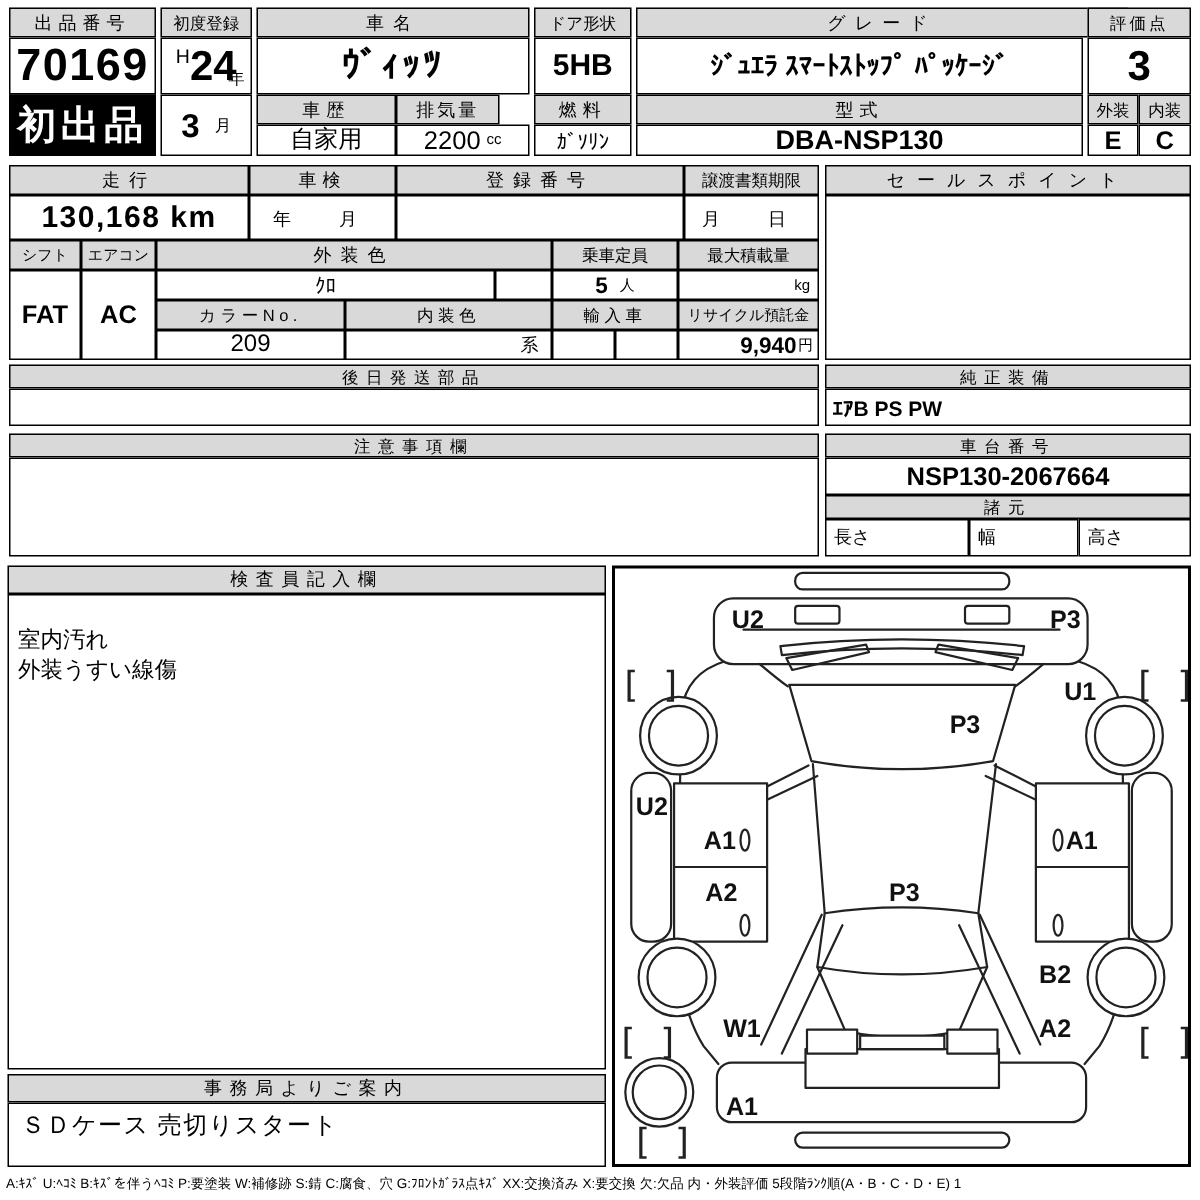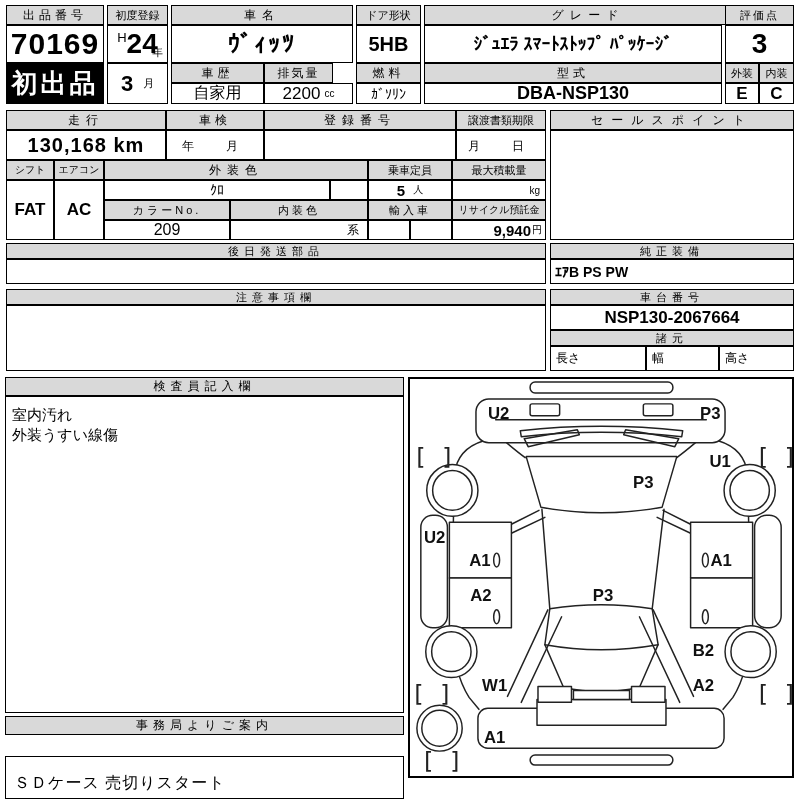--- a/index.html
+++ b/index.html
@@ -14,21 +14,21 @@
   .top{align-items:flex-start;}
   .bot{align-items:flex-end;}
   .ls2{letter-spacing:2px;}.ls4{letter-spacing:4px;}.ls6{letter-spacing:6px;}.ls8{letter-spacing:8px;}
   .badge{background:#000;color:#fff;font-size:26px;font-weight:bold;letter-spacing:3px;}
   .big{font-size:30px;font-weight:600;letter-spacing:1px;}
   .era{font-size:13px;align-self:flex-start;margin-top:4px;}
   .yr{font-size:28px;font-weight:700;}
   .unit-s{font-size:11px;}
   .corner-unit{position:absolute;right:4px;bottom:2px;font-size:11px;}
   .notes{flex-direction:column;align-items:flex-start;justify-content:flex-start;
-         padding:8px 6px;font-size:15px;line-height:20px;}
+         padding:20px 6px;font-size:15px;line-height:20px;}
   .legend{font-size:9px;letter-spacing:0;}
   svg text{font-family:"Liberation Sans","DejaVu Sans",sans-serif;}
   .dlabel{font-size:17px;font-weight:600;fill:#111;}
   .bracket{font-size:24px;fill:#222;font-family:"DejaVu Sans Mono",monospace;}
 </style>
 </head>
 <body>
 
 <div class="sheet">
 
@@ -129,21 +129,21 @@
   <div class="c left" style="left:550px;top:346px;width:96px;height:25px;font-size:12px;padding-left:5px">長さ</div>
   <div class="c left" style="left:646px;top:346px;width:73px;height:25px;font-size:12px;padding-left:5px">幅</div>
   <div class="c left" style="left:719px;top:346px;width:75px;height:25px;font-size:12px;padding-left:5px">高さ</div>
 
   <div class="c h" style="left:5px;top:377px;width:399px;height:19px;font-size:12px;letter-spacing:5px">検査員記入欄</div>
   <div class="c notes" style="left:5px;top:396px;width:399px;height:317px">
     <span>室内汚れ</span>
     <span>外装うすい線傷</span>
   </div>
   <div class="c h" style="left:5px;top:716px;width:399px;height:19px;font-size:12px;letter-spacing:5px">事務局よりご案内</div>
-  <div class="c left top" style="left:5px;top:756px;width:399px;height:43px;font-size:16px;letter-spacing:1px;padding:16px 0 0 8px">ＳＤケース 売切りスタート</div>
+  <div class="c left top" style="left:5px;top:735px;width:399px;height:43px;font-size:16px;letter-spacing:1px;padding:4px 0 0 8px">ＳＤケース 売切りスタート</div>
 
   <div class="c" style="left:408px;top:377px;width:386px;height:401px;border-width:2px">
     <svg width="100%" height="100%" viewBox="0 0 388 399" preserveAspectRatio="none">
       <g stroke="#222" stroke-width="1.5" fill="none" stroke-linecap="round" stroke-linejoin="round">
 
         <rect x="122" y="3" width="145" height="11" rx="5" fill="#fff"></rect>
 
         <path d="M 75,62 Q 48,70 45,96 L 44,146"></path>
         <path d="M 313,62 Q 340,70 343,96 L 344,146"></path>
         <path d="M 42,250 Q 44,295 60,320 L 70,332"></path>
@@ -224,13 +224,14 @@
       <text class="dlabel" x="316" y="188" text-anchor="middle">A1</text>
       <text class="dlabel" x="72" y="223" text-anchor="middle">A2</text>
       <text class="dlabel" x="196" y="223" text-anchor="middle">P3</text>
       <text class="dlabel" x="298" y="278" text-anchor="middle">B2</text>
       <text class="dlabel" x="86" y="314" text-anchor="middle">W1</text>
       <text class="dlabel" x="298" y="314" text-anchor="middle">A2</text>
       <text class="dlabel" x="86" y="366" text-anchor="middle">A1</text>
     </svg>
   </div>
 
+  <div class="c nb legend left" style="left:4px;top:781px;width:792px;height:17px">A:ｷｽﾞ U:ﾍｺﾐ B:ｷｽﾞを伴うﾍｺﾐ P:要塗装 W:補修跡 S:錆 C:腐食、穴 G:ﾌﾛﾝﾄｶﾞﾗｽ点ｷｽﾞ XX:交換済み X:要交換 欠:欠品 内・外装評価 5段階ﾗﾝｸ順(A・B・C・D・E) 1</div>
 </div>
 
 </body></html>

